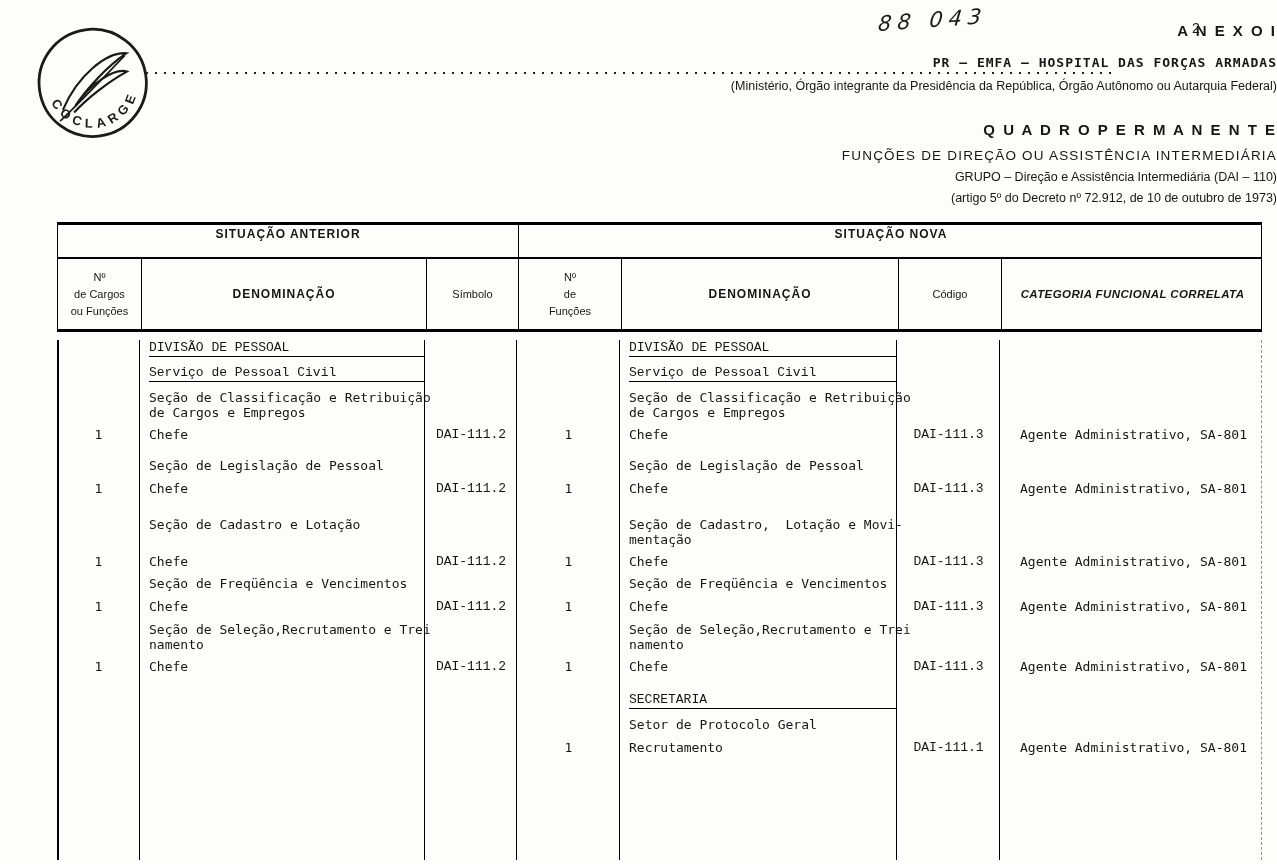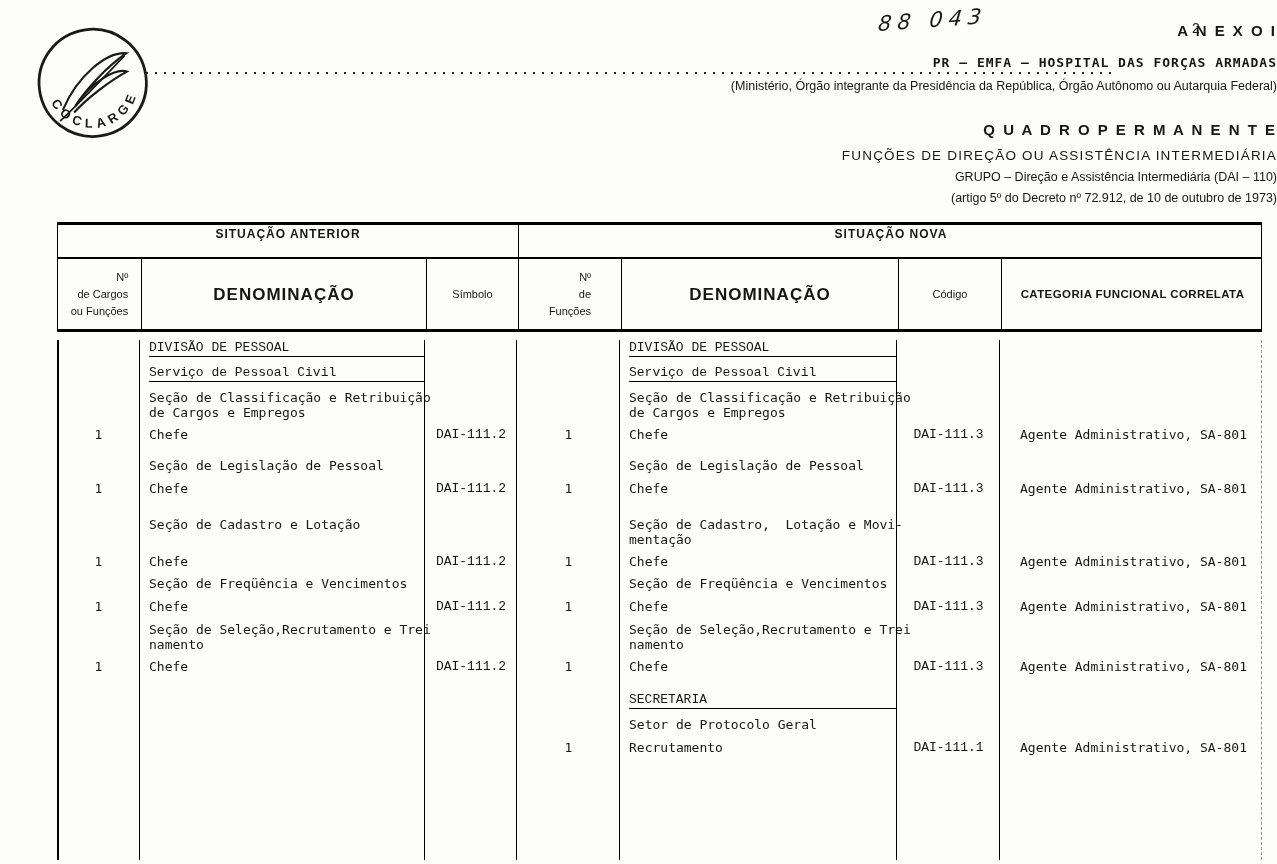--- a/index.html
+++ b/index.html
@@ -29,25 +29,25 @@
   .qtable{top:222px;left:57px;width:1205px;}
   .t-band{display:grid;grid-template-columns:460px 745px;box-sizing:border-box;
           border-top:3px solid #000;border-bottom:2px solid #000;
           border-left:1.5px solid #000;border-right:1.5px solid #000;}
   .bcell{height:32px;line-height:18px;text-align:center;font-family:"Liberation Sans",sans-serif;
          font-weight:bold;font-size:12px;letter-spacing:1px;box-sizing:border-box;}
   .bcell+.bcell{border-left:1.5px solid #000;}
   .t-head{display:grid;grid-template-columns:83px 285px 92px 103px 277px 103px 262px;
           box-sizing:content-box;border-bottom:3px solid #000;
           border-left:1.5px solid #000;border-right:1.5px solid #000;height:70px;}
-  .hcell{box-sizing:border-box;display:flex;align-items:center;justify-content:center;text-align:right;
+  .hcell{box-sizing:border-box;display:flex;align-items:center;justify-content:center;text-align:center;
          font-family:"Liberation Sans",sans-serif;font-size:11px;white-space:pre-line;line-height:17px;}
   .hcell+.hcell{border-left:1.5px solid #000;}
-  .hbold{font-weight:bold;font-size:17px;letter-spacing:1px;white-space:normal;}
-  .hcat{font-weight:bold;font-size:11.5px;letter-spacing:.4px;white-space:normal;padding:0 8px;}
+  .hbold{font-weight:bold;font-size:12px;letter-spacing:1px;white-space:normal;}
+  .hcat{font-weight:bold;font-size:11.5px;letter-spacing:.4px;white-space:normal;padding:0 8px;font-style:italic;}
 
   .t-body{position:relative;width:1205px;height:520px;}
   .vl{position:absolute;top:0;bottom:0;width:1.5px;background:#000;}
   .vl-r{position:absolute;top:0;bottom:0;left:1203.5px;width:0;border-left:1.5px dashed #666;opacity:.7;}
 
   .trow{display:grid;grid-template-columns:83px 285px 92px 103px 277px 103px 262px;
         font-size:13px;line-height:15px;}
   .trow .cell{box-sizing:border-box;}
   .num{text-align:center;}
   .den{padding-left:9px;}

